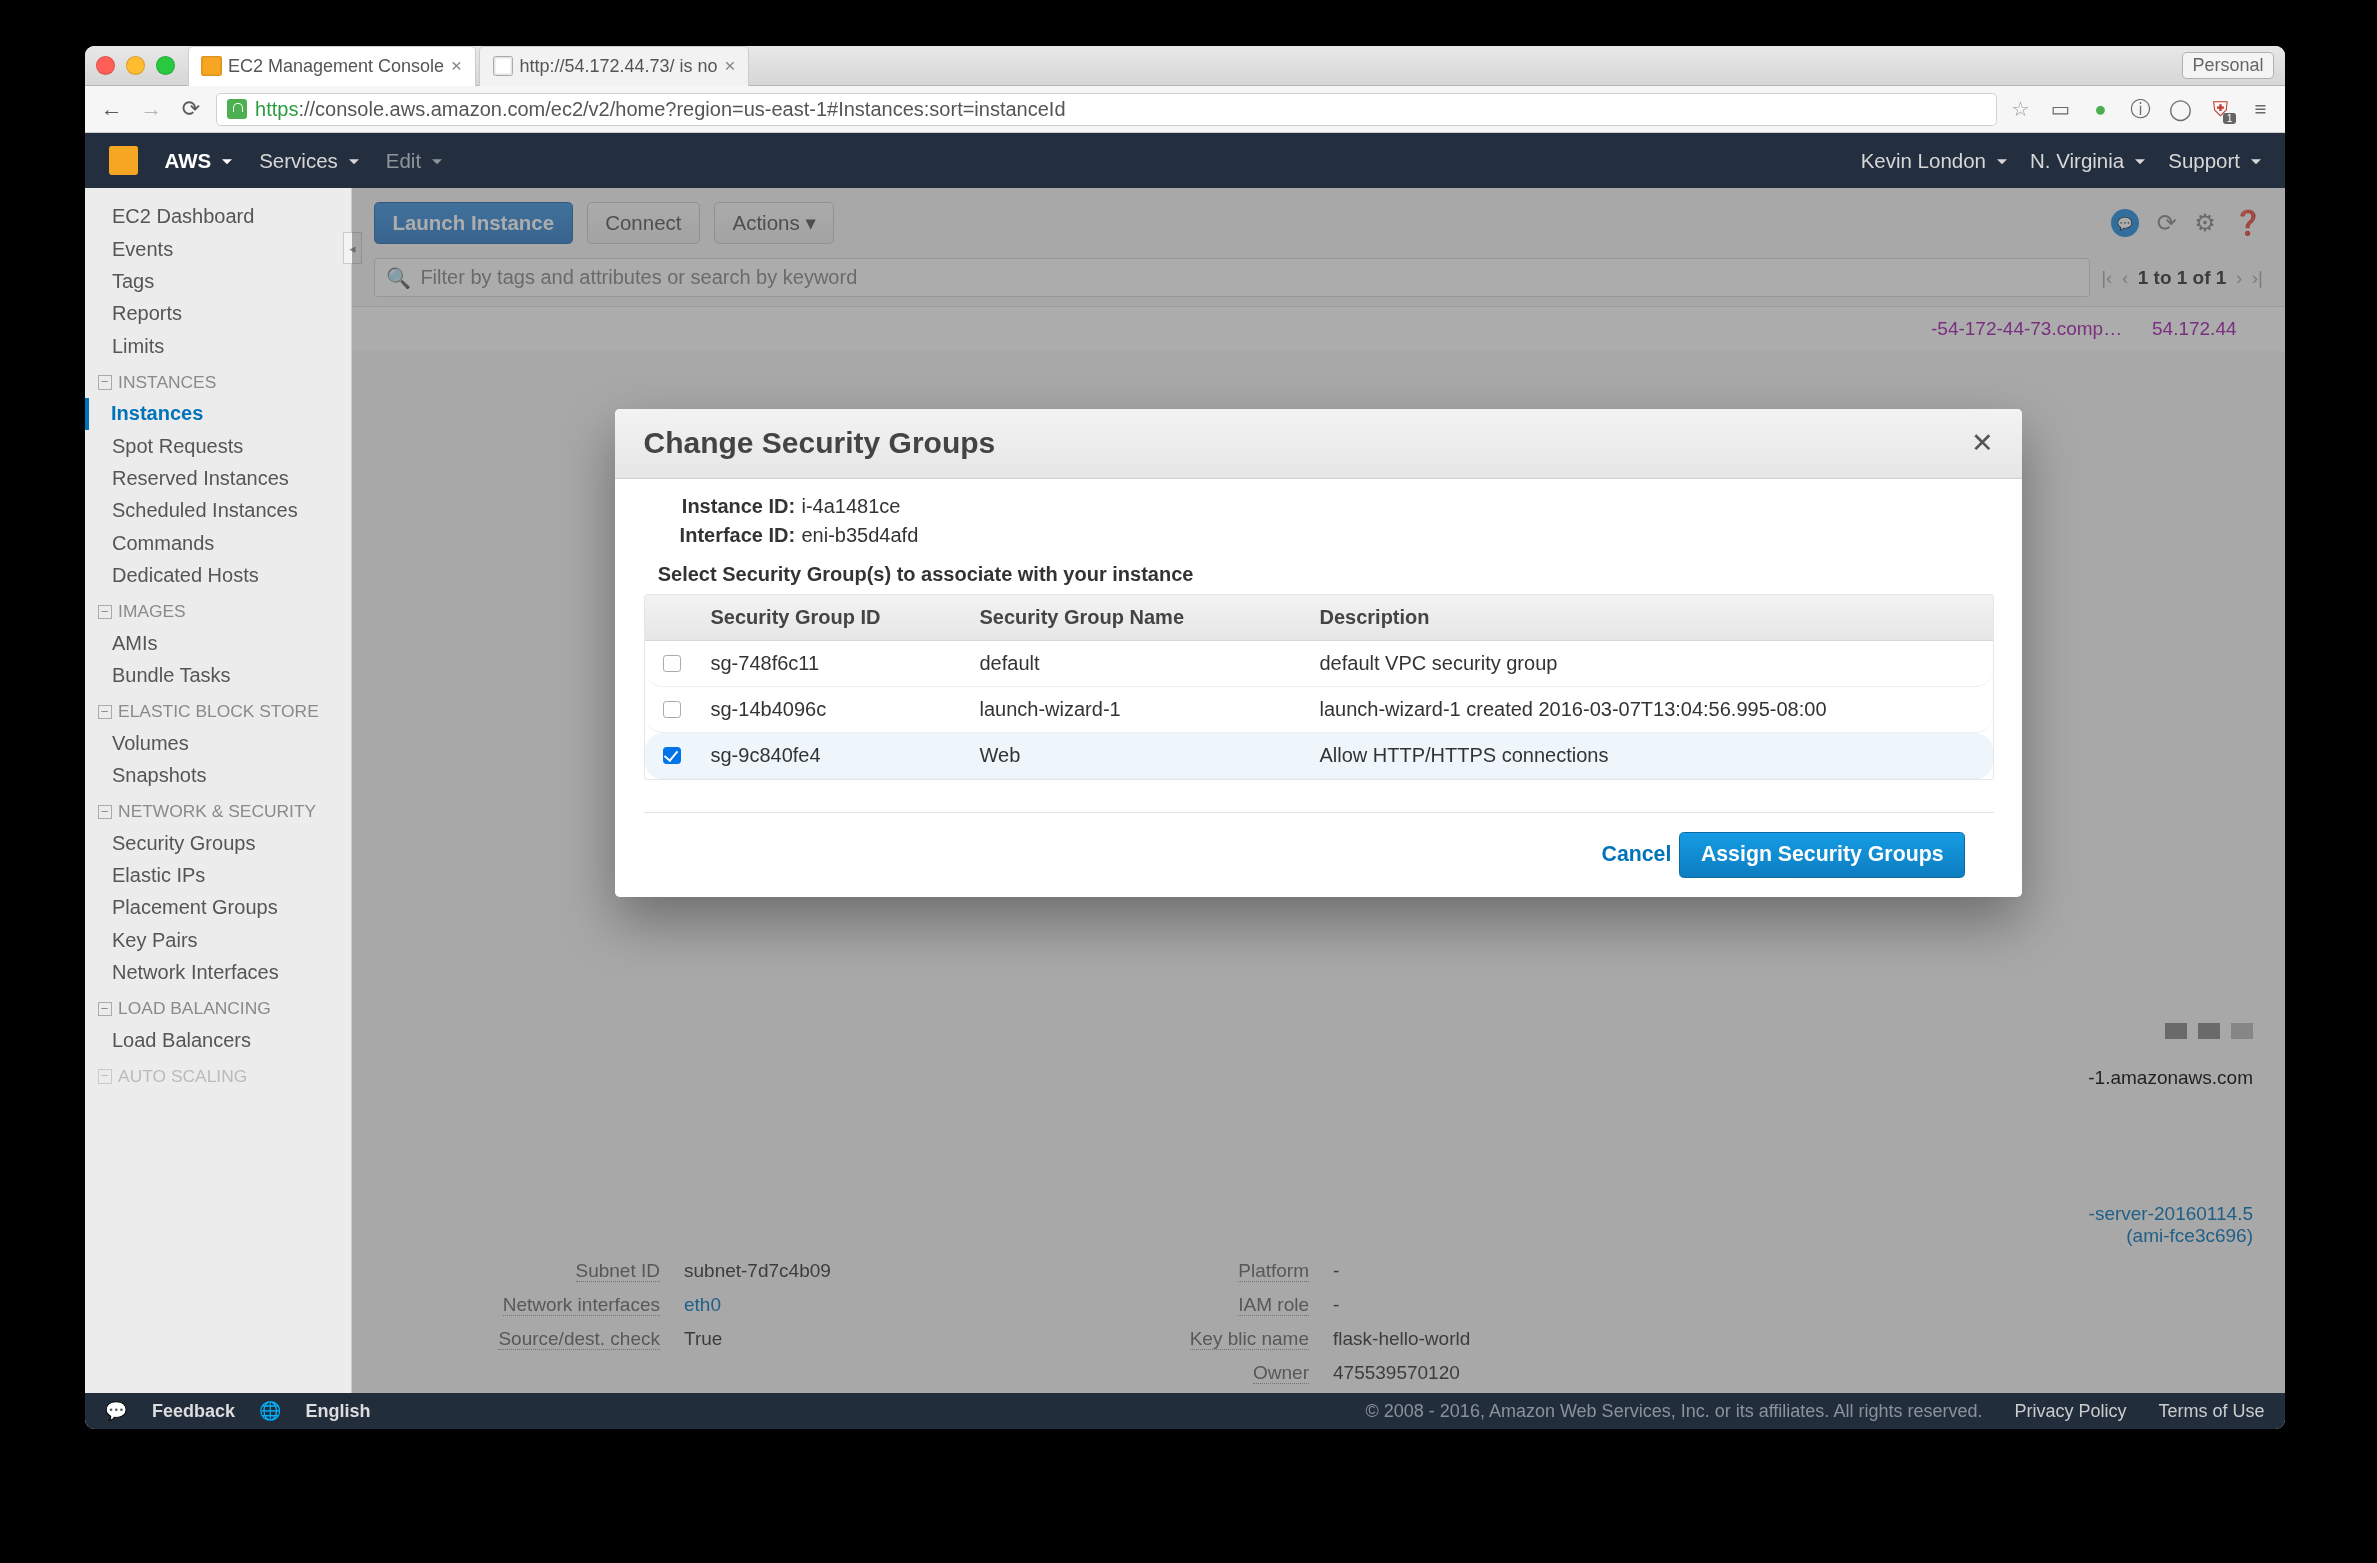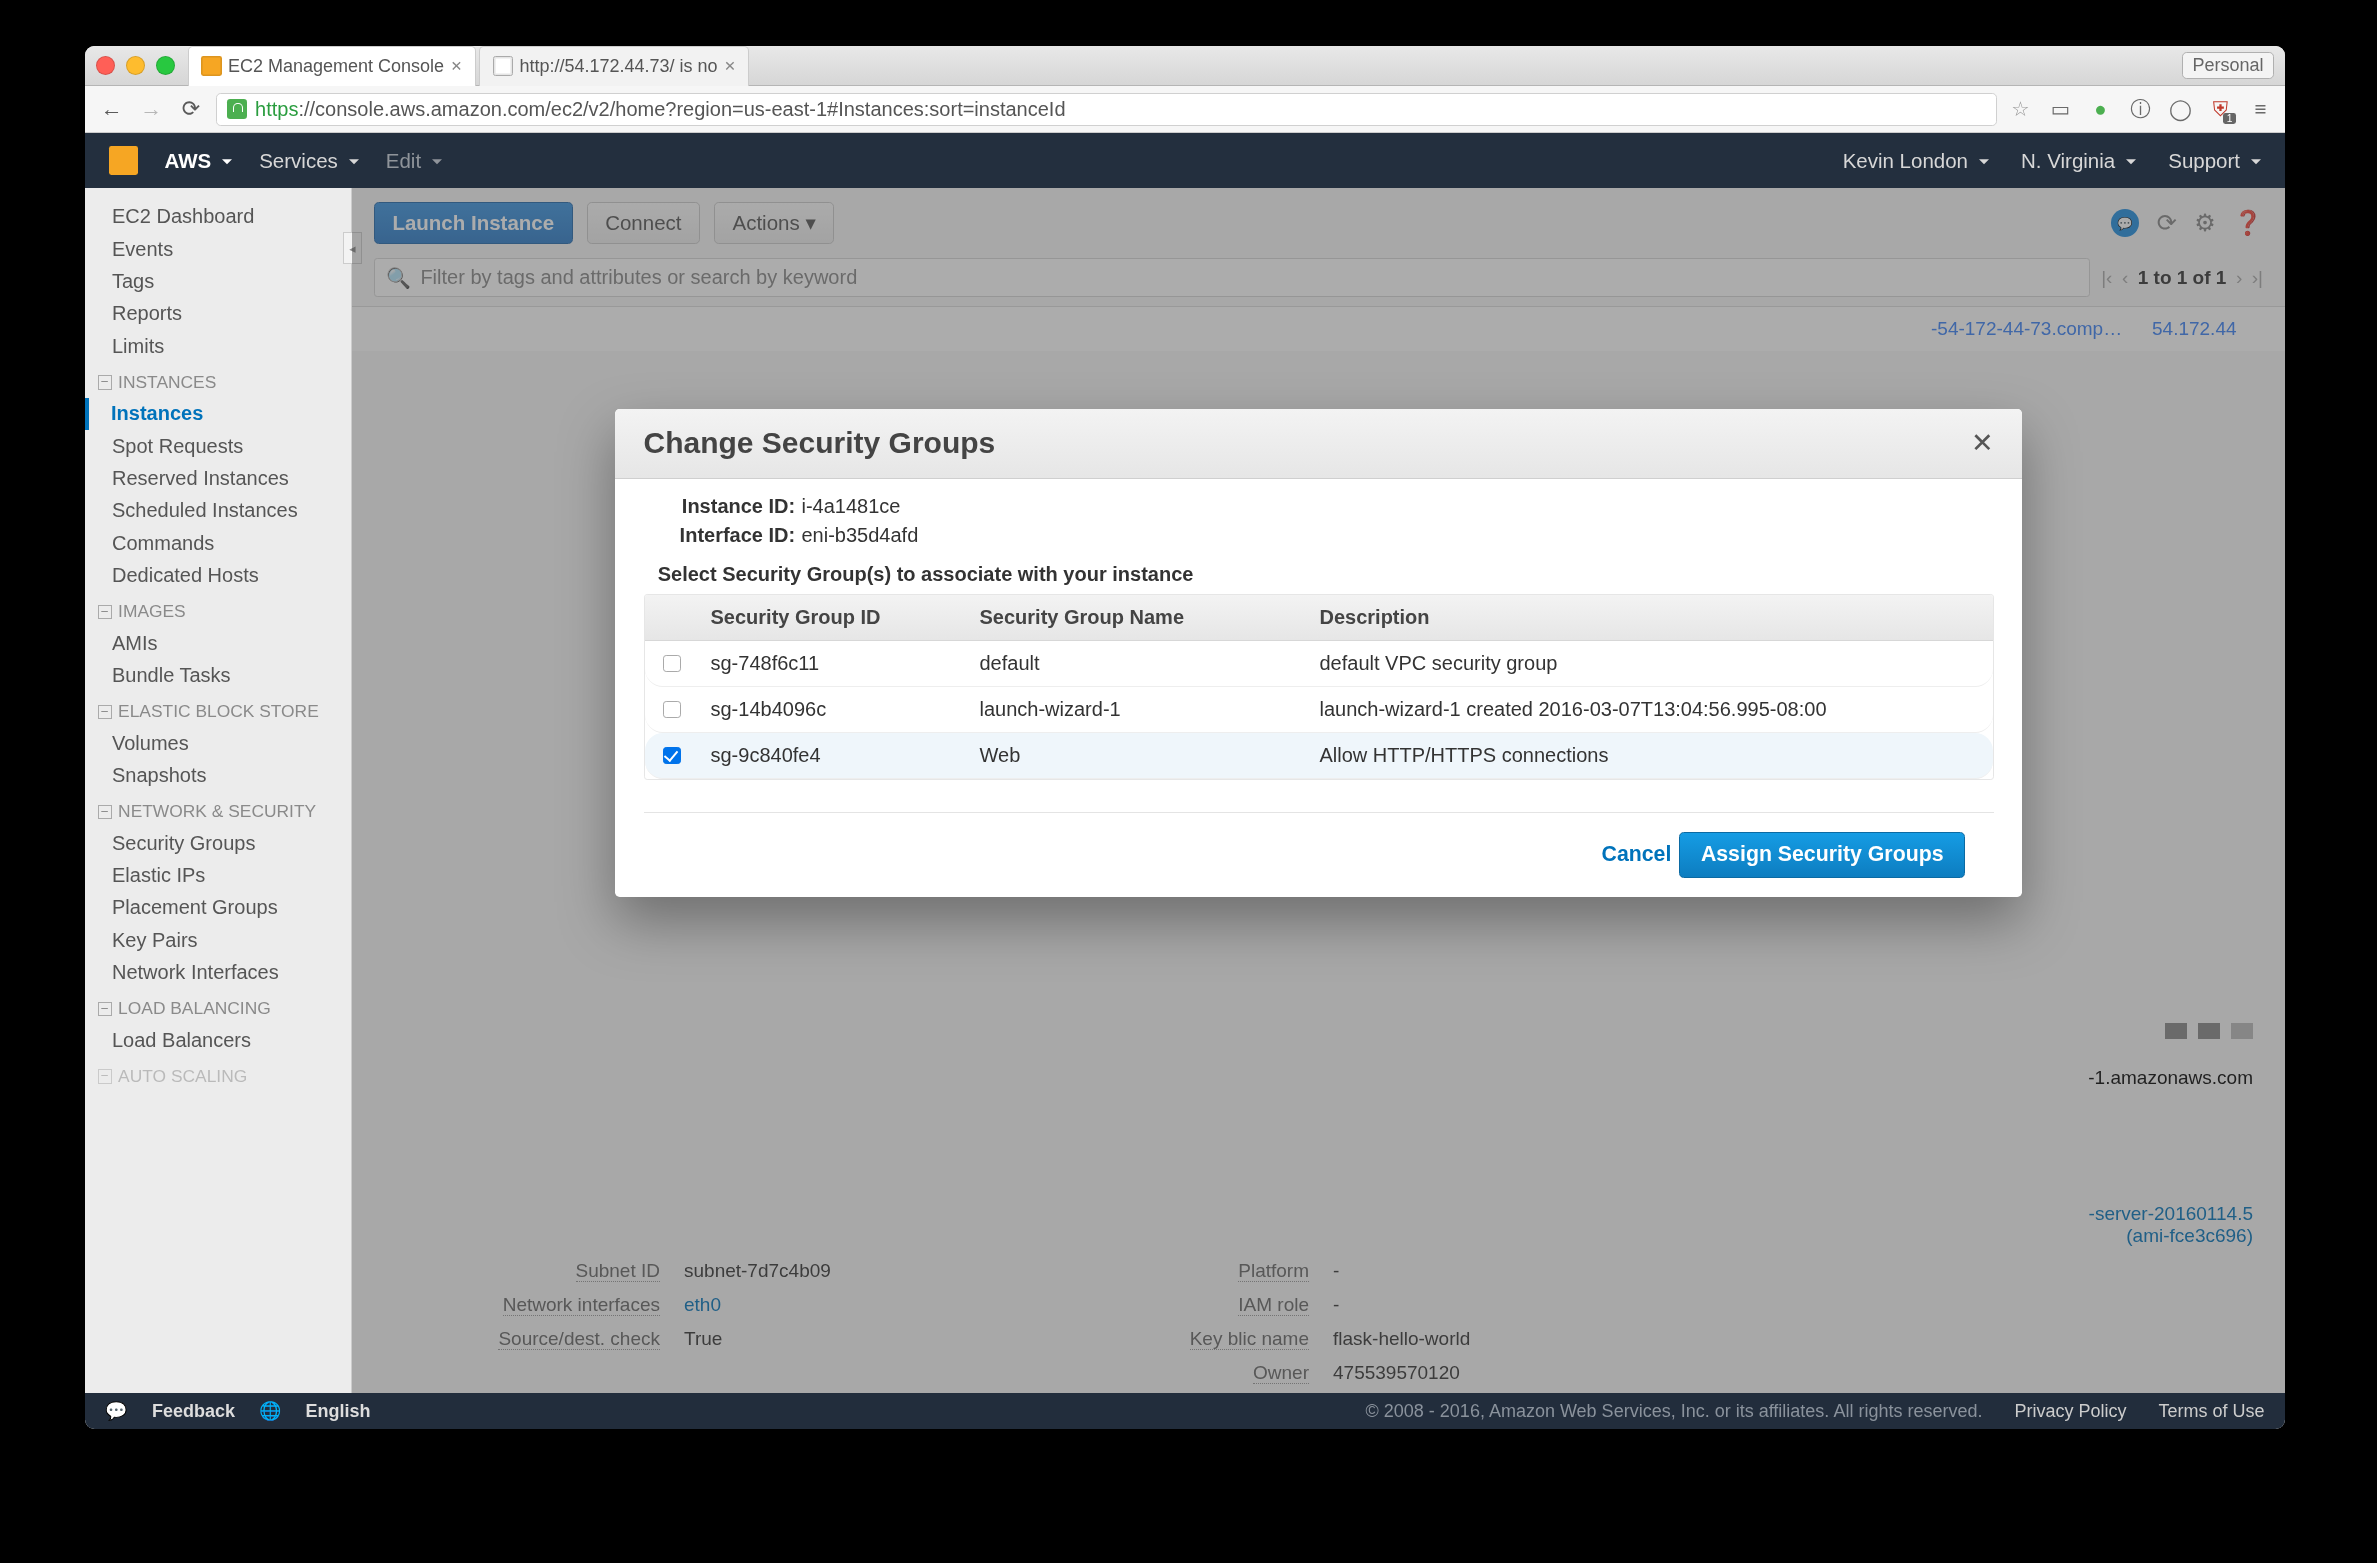--- a/index.html
+++ b/index.html
@@ -30,21 +30,21 @@
 .ic { width:24px; height:24px; display:flex; align-items:center; justify-content:center; font-size:20.5px; }
 .ic.star { color:#999; }
 .ic.dot.green { color:#4caf50; }
 .ic.shield { color:#c0392b; position:relative; }
 .badge-1 { position:absolute; right:-3.2px; bottom:-3.2px; background:#666; color:#fff; font-size:10.3px; padding:0 3.2px; border-radius:2.4px; }
 
 
 .aws-hdr { height:55px; background:#232f3e; display:flex; align-items:center; padding:0 24px; gap:27px; color:#fff; font-size:20.5px; }
 .aws-cube { width:28.5px; height:28.5px; background:#f6a623; transform:rotate(0deg); border-radius:2.4px; }
 .hdr-item { display:flex; align-items:center; gap:6.3px; color:#d7d7d7; }
-.hdr-right { margin-left:auto; display:flex; gap:32px; }
+.hdr-right { margin-left:auto; display:flex; gap:23px; }
 .caret::after { content:""; display:inline-block; width:0; height:0; border:5.5px solid transparent; border-top-color:currentColor; margin-left:4.7px; transform:translateY(3.2px); }
 
 
 .content-wrap { position:relative; height:calc(100% - 40px - 47px - 55px - 36px); display:flex; background:#ececec; }
 .sidebar { width:267px; background:#ececec; border-right:0.8px solid #ccc; overflow:hidden; padding-top:12.6px; font-size:20px; color:#555; }
 .sb-item { padding:4.7px 12.6px 4.7px 27px; cursor:pointer; }
 .sb-item.active { color:#0073bb; font-weight:600; border-left:4.7px solid #0073bb; padding-left:22px; }
 .sb-sec { display:flex; align-items:center; gap:6.3px; padding:9.5px 12.6px 4.7px 12.6px; color:#8a8a8a; font-size:17.4px; }
 .sb-box { width:14.2px; height:14.2px; border:0.8px solid #aaa; color:#888; text-align:center; line-height:12.6px; font-size:13.4px; }
 .sidebar-collapse { position:absolute; left:258px; top:44px; width:19px; height:32px; background:#f3f3f3; border:0.8px solid #ccc; display:flex; align-items:center; justify-content:center; color:#888; z-index:2;}
@@ -58,21 +58,21 @@
 .gear-ic, .refresh-ic, .help-ic { font-size:24px; color:#888; }
 
 .search-row { display:flex; align-items:center; padding:0 22px 9.5px; gap:11px; }
 .search-input { flex:1; background:#fff; border:0.8px solid #d8d8d8; border-radius:3.2px; padding:6.3px 11px; font-size:20px; color:#888; display:flex; align-items:center; gap:9.5px; }
 .paging { display:flex; align-items:center; gap:9.5px; color:#666; font-size:19px; }
 .pg-arrow { color:#aaa; font-size:19px; }
 
 .inst-table { background:#fff; border-top:0.8px solid #ddd; }
 .th-row { display:flex; padding:8px 22px; background:linear-gradient(#f7f7f7,#eee); border-bottom:0.8px solid #ddd; font-size:18px; font-weight:600; color:#555; }
 .th-row > div { padding-right:16px; }
-.td-row { display:flex; padding:11px 22px; font-size:19px; color:#3b82f6; }
+.td-row { display:flex; padding:11px 22px; font-size:19px; color:#a21caf; }
 .td-row > div { padding-right:16px; }
 .th-sort::after { content:"▾"; color:#999; margin-left:4.7px; }
 
 .detail-pane { position:absolute; bottom:0; left:0; right:0; padding:16px 32px 8px; font-size:19px; }
 .detail-top { display:flex; justify-content:flex-end; gap:11px; padding-bottom:8px; color:#888; }
 .view-ic { width:22px; height:16px; background:#888; }
 .dgrid { display:grid; grid-template-columns:300px 285px 364px auto; row-gap:11px; color:#444; }
 .dlabel { text-align:right; padding-right:24px; color:#666; border-bottom:0.8px dotted transparent; }
 .dlabel span { border-bottom:0.8px dotted #999; }
 .dval { color:#333; }

